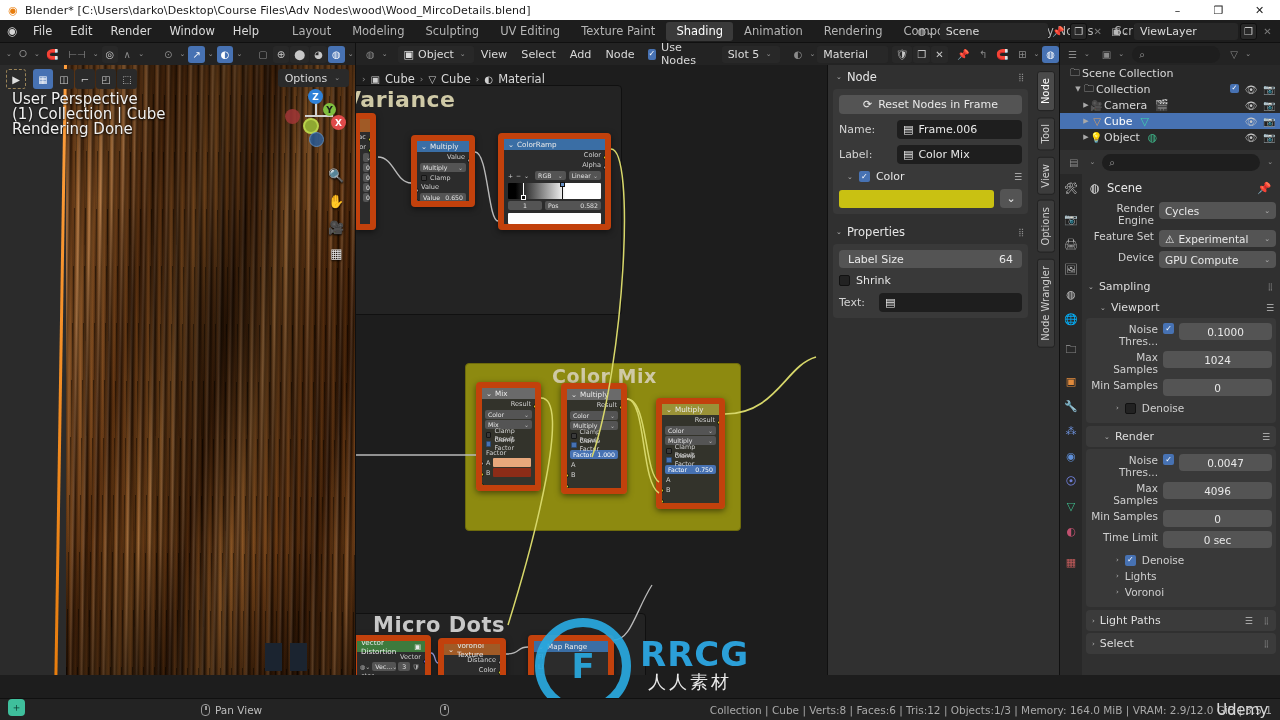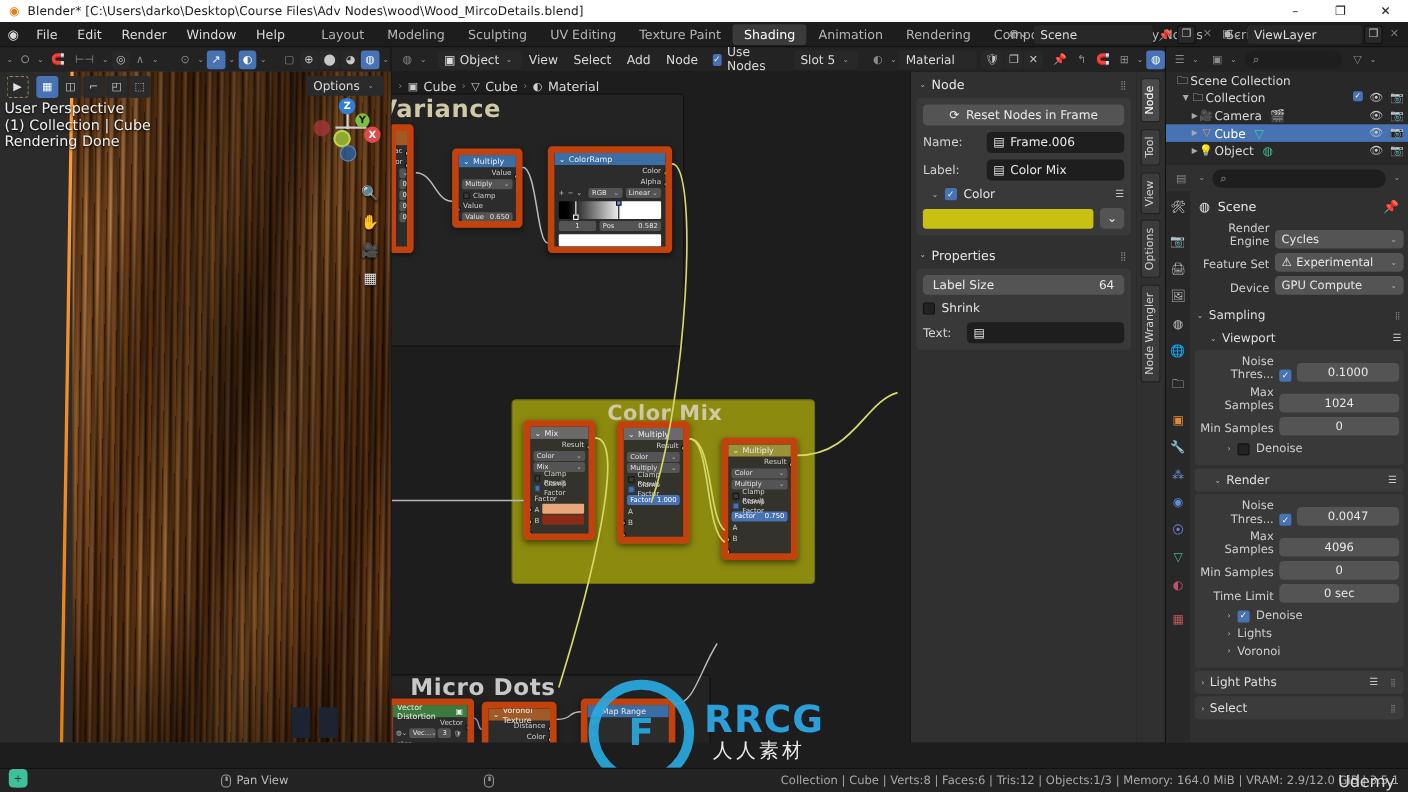--- a/index.html
+++ b/index.html
@@ -114,21 +114,21 @@
     width: 20px; height: 20px; background: #2a2a2a; border-radius: 3px;
     display: flex; align-items: center; justify-content: center; color: #d0d0d0; font-size: 10px;
   }
   .vp-tb.sel { background: #4772b3; color: #fff; }
   .vp-tb.dashed { background: transparent; border: 1px dashed #9a8458; color: #e0e0e0;}
   .options-btn {
     position: absolute; right: 6px; top: 4px; height: 18px; background: #2a2a2a;
     border-radius: 3px; display: flex; align-items: center; gap: 5px; padding: 0 7px;
     color: #dadada; font-size: 11px;
   }
-  .vp-info { position: absolute; left: 4px; top: 27px; font-size: 13px; line-height: 15px;
+  .vp-info { position: absolute; left: 12px; top: 27px; font-size: 15px; line-height: 15px;
              color: #f0f0f0; text-shadow: 0 1px 2px #000; }
   .gizmo { position: absolute; right: 10px; top: 22px; width: 58px; height: 58px; }
   .gz-ball { position: absolute; width: 15px; height: 15px; border-radius: 50%;
              display:flex; align-items:center; justify-content:center; font-size:9px;
              font-weight:bold; color:#111; }
   .gz-line { position:absolute; background:#cfcfcf; }
   .vp-side-ic {
     position: absolute; right: 9px; width: 19px; height: 19px; color: #e8e8e8;
     font-size: 13px; display: flex; align-items: center; justify-content: center;
     text-shadow: 0 1px 2px #000;
@@ -211,21 +211,21 @@
   .props { position:absolute; left:1060px; top:150px; width:220px; height:525px; background:#303030; }
   .props-hdr { height: 24px; display:flex; align-items:center; gap:5px; padding: 0 5px; background:#303030;}
   .search-box { flex:1; background:#1e1e1e; border-radius: 9px; height:17px; display:flex; align-items:center;
                 gap:5px; padding:0 7px; color:#9a9a9a; font-size:10.5px;}
   .props-iconcol { position:absolute; left:0; top:24px; width:22px; height:501px; background:#282828;
                    display:flex; flex-direction:column; align-items:center; padding-top:6px; gap:9px;}
   .pic { width:16px; height:16px; display:flex; align-items:center; justify-content:center; font-size:11px;}
   .props-main { position:absolute; left:22px; top:24px; width:198px; height:501px; overflow:hidden; }
   .pr-title { display:flex; align-items:center; gap:7px; padding: 7px 8px 7px 8px; font-size:11.5px; color:#e8e8e8;}
   .pr-panel { background:#393939; margin: 0 4px 3px 4px; border-radius:4px; padding: 5px 4px;}
-  .pr-row { display:flex; align-items:flex-end; gap:5px; margin-bottom:4px;}
+  .pr-row { display:flex; align-items:flex-start; gap:5px; margin-bottom:4px;}
   .pr-lbl { font-size:10.5px; color:#cfcfcf; text-align:right; width: 68px; }
   .pr-val { flex:1; background:#545454; border-radius:4px; height:17px; display:flex; align-items:center;
             padding: 0 6px; font-size:10.5px; color:#e8e8e8; gap:4px;}
   .pr-val.center { justify-content:center; }
   .pr-val .dd { margin-left:auto; font-size:7px; color:#b5b5b5;}
   .pr-cb-row { display:flex; align-items:center; gap:6px; margin-bottom:4px; font-size:10.5px; color:#cfcfcf;}
   .pr-sec { display:flex; align-items:center; gap:5px; padding: 4px 6px; font-size:11px; color:#dedede;
             border-radius:4px; }
   .pr-sec.bg { background:#3b3b3b; margin: 0 4px 2px 4px;}
   .pr-tri { font-size:7px; color:#b8b8b8; }

